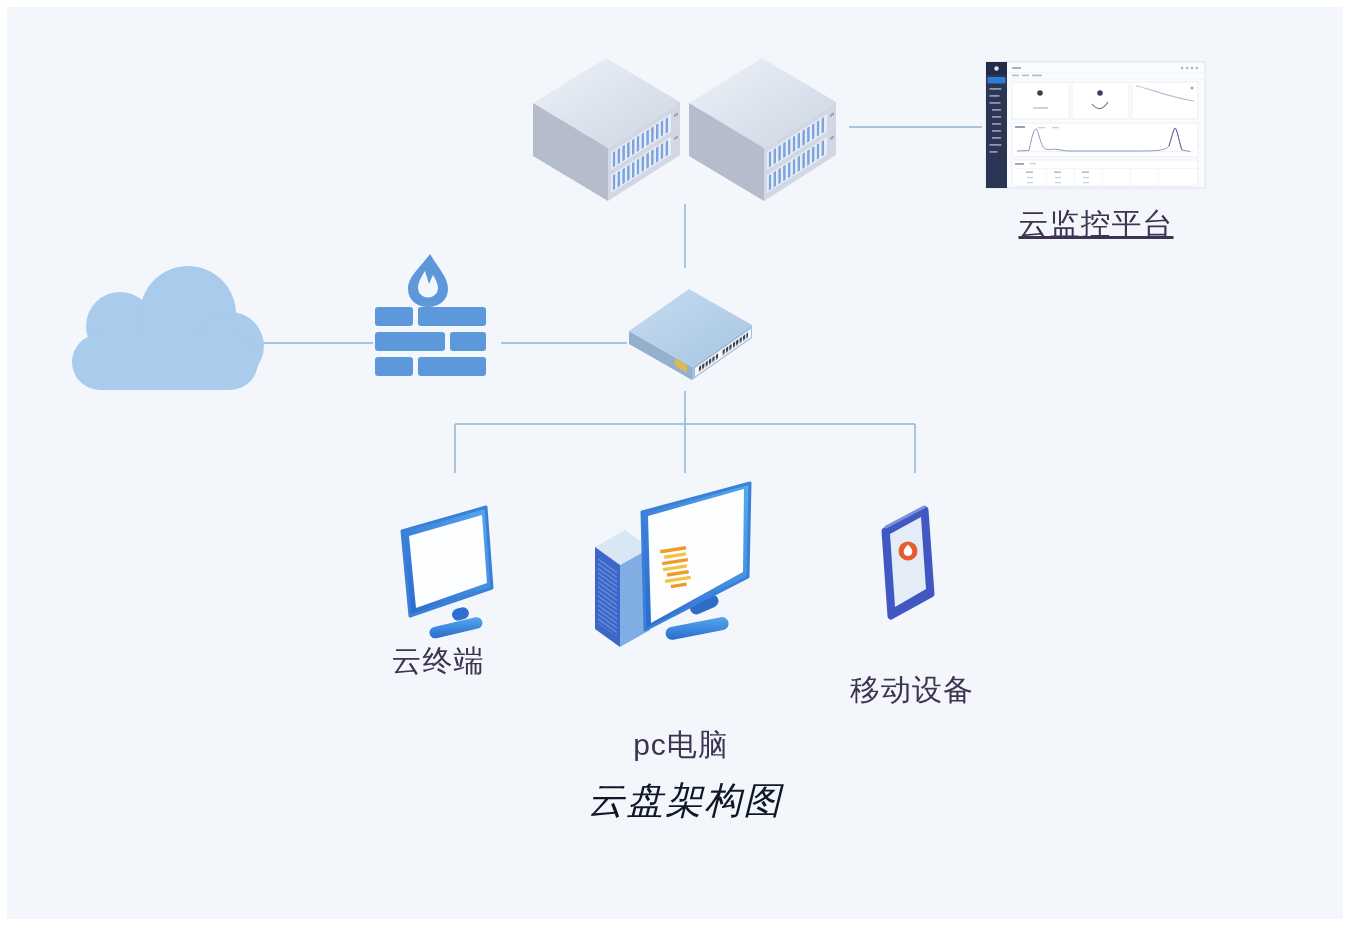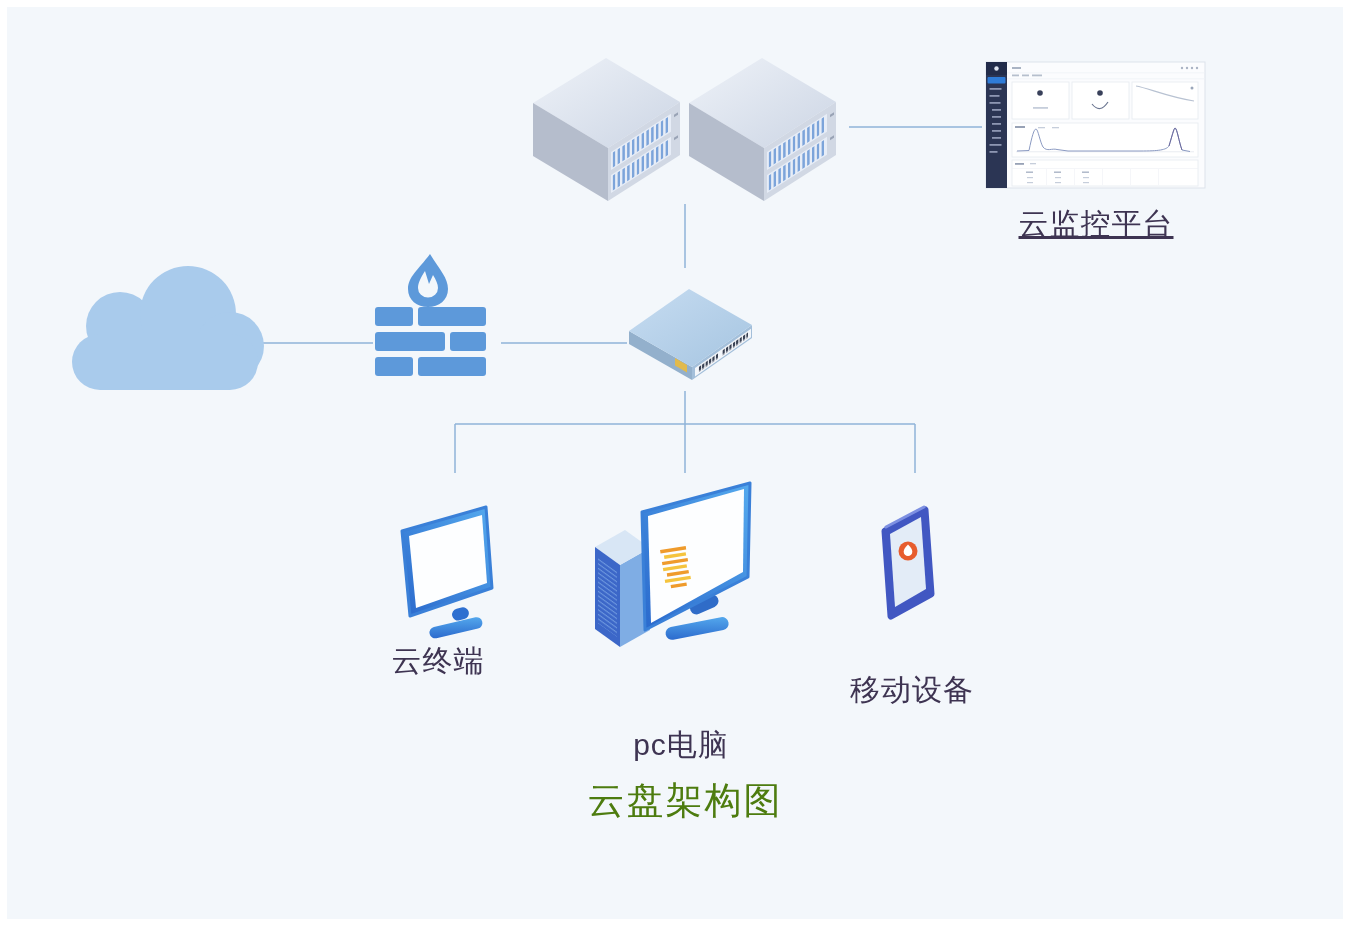--- a/index.html
+++ b/index.html
@@ -9,22 +9,22 @@
     box-shadow:inset 0 0 0 7px #ffffff;
     overflow:hidden;
     font-family:"Liberation Sans", sans-serif;
   }
   svg.scene{position:absolute;left:0;top:0;display:block;}
   .lbl{
     position:absolute;font-size:30px;line-height:1.15;color:#3e3452;
     text-align:center;letter-spacing:1px;white-space:nowrap;
   }
   .title{
-    position:absolute;font-size:37px;line-height:1.1;color:#4d7c0f;
-    text-align:center;letter-spacing:2px;white-space:nowrap;
+    position:absolute;font-size:37px;line-height:1.1;color:#0f172a;
+    text-align:center;letter-spacing:2px;white-space:nowrap;font-style:italic;
   }
 </style>
 </head>
 <body>
 
 <div class="canvas">
 
 <svg class="scene" width="1350" height="926" viewBox="0 0 1350 926">
   <defs>
     <linearGradient id="gSrvTop" x1="0" y1="0" x2="1" y2="1">

